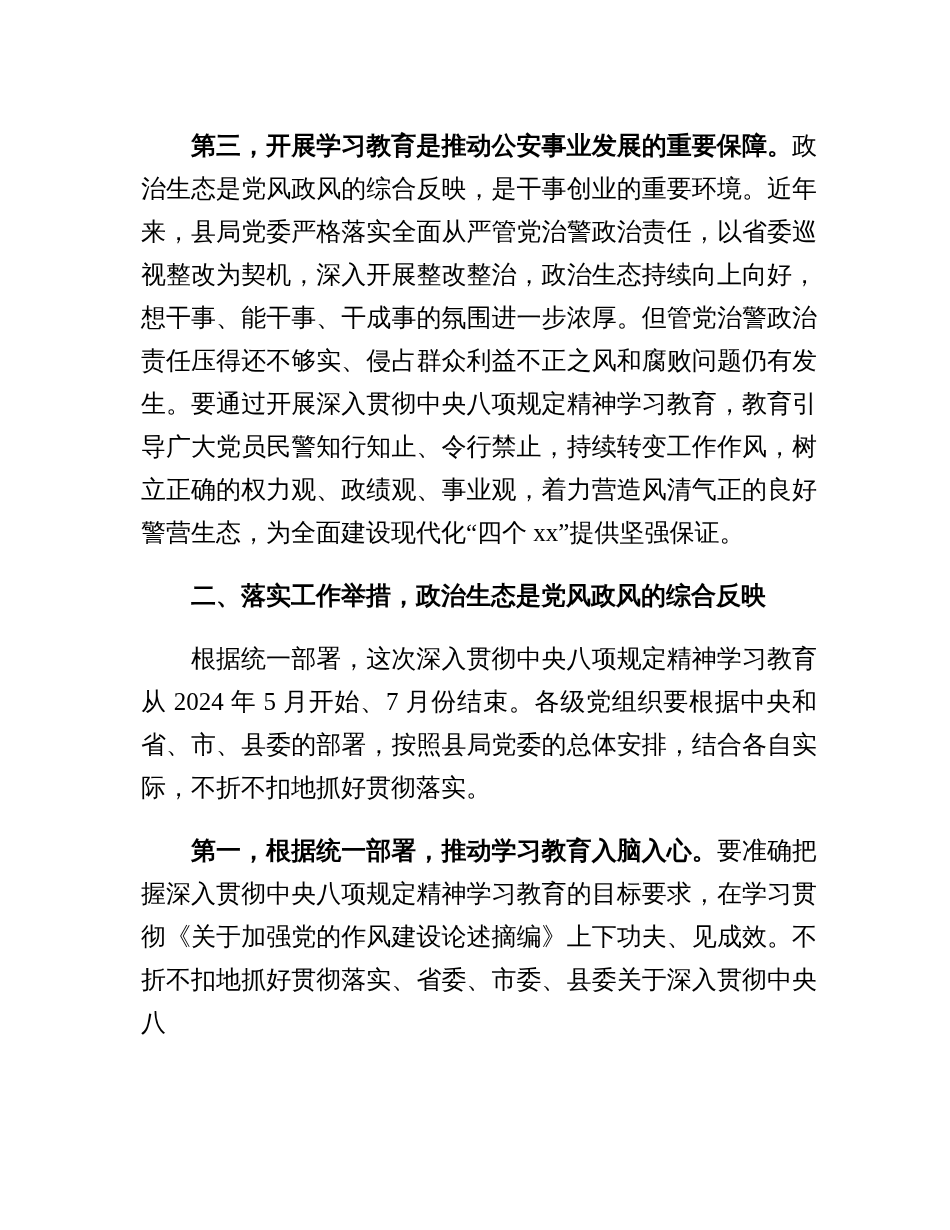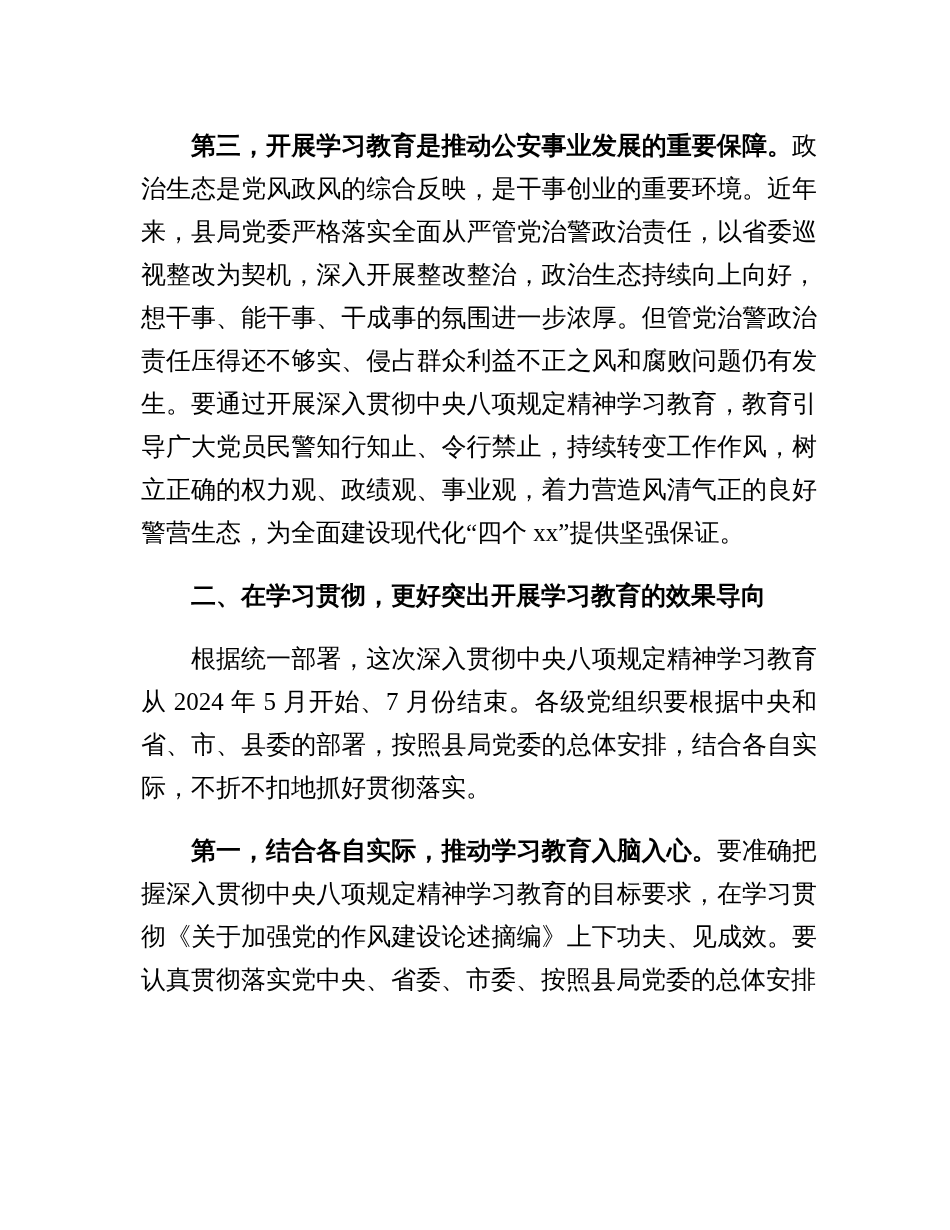--- a/index.html
+++ b/index.html
@@ -48,17 +48,17 @@
     font-family: "Liberation Serif", "DejaVu Serif", serif;
     font-weight: 400;
   }
 </style>
 </head>
 <body style="background: rgb(255, 255, 255);">
 
 <main class="page">
   <article class="doc" id="doc-root" style="color: rgb(0, 0, 0);">
       <p class="body"><span class="seg-bold">第三，开展学习教育是推动公安事业发展的重要保障。</span><span class="seg-normal">政治生态是党风政风的综合反映，是干事创业的重要环境。近年来，县局党委严格落实全面从严管党治警政治责任，以省委巡视整改为契机，深入开展整改整治，政治生态持续向上向好，想干事、能干事、干成事的氛围进一步浓厚。但管党治警政治责任压得还不够实、侵占群众利益不正之风和腐败问题仍有发生。要通过开展深入贯彻中央八项规定精神学习教育，教育引导广大党员民警知行知止、令行禁止，持续转变工作作风，树立正确的权力观、政绩观、事业观，着力营造风清气正的良好警营生态，为全面建设现代化“四个 xx”提供坚强保证。</span></p>
-      <p class="heading"><span class="seg-bold">二、在学习贯彻，更好突出开展学习教育的效果导向</span></p>
+      <p class="heading"><span class="seg-bold">二、落实工作举措，政治生态是党风政风的综合反映</span></p>
       <p class="body"><span class="seg-normal">根据统一部署，这次深入贯彻中央八项规定精神学习教育从 2024 年 5 月开始、7 月份结束。各级党组织要根据中央和省、市、县委的部署，按照县局党委的总体安排，结合各自实际，不折不扣地抓好贯彻落实。</span></p>
-      <p class="body"><span class="seg-bold">第一，结合各自实际，推动学习教育入脑入心。</span><span class="seg-normal">要准确把握深入贯彻中央八项规定精神学习教育的目标要求，在学习贯彻《关于加强党的作风建设论述摘编》上下功夫、见成效。要认真贯彻落实党中央、省委、市委、按照县局党委的总体安排</span></p>
+      <p class="body"><span class="seg-bold">第一，根据统一部署，推动学习教育入脑入心。</span><span class="seg-normal">要准确把握深入贯彻中央八项规定精神学习教育的目标要求，在学习贯彻《关于加强党的作风建设论述摘编》上下功夫、见成效。不折不扣地抓好贯彻落实、省委、市委、县委关于深入贯彻中央八</span></p>
     </article>
 </main>
 
 </body></html>

